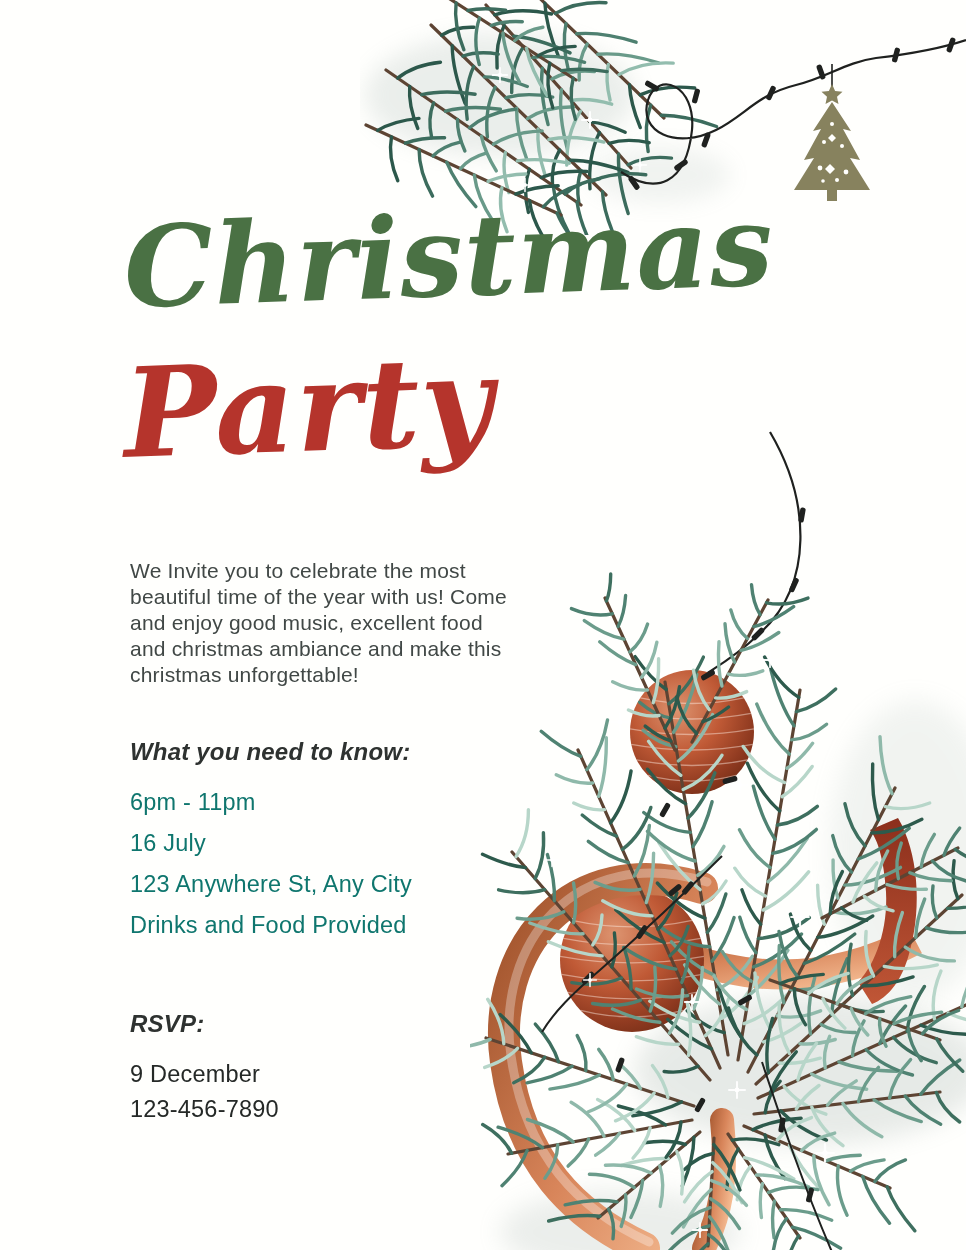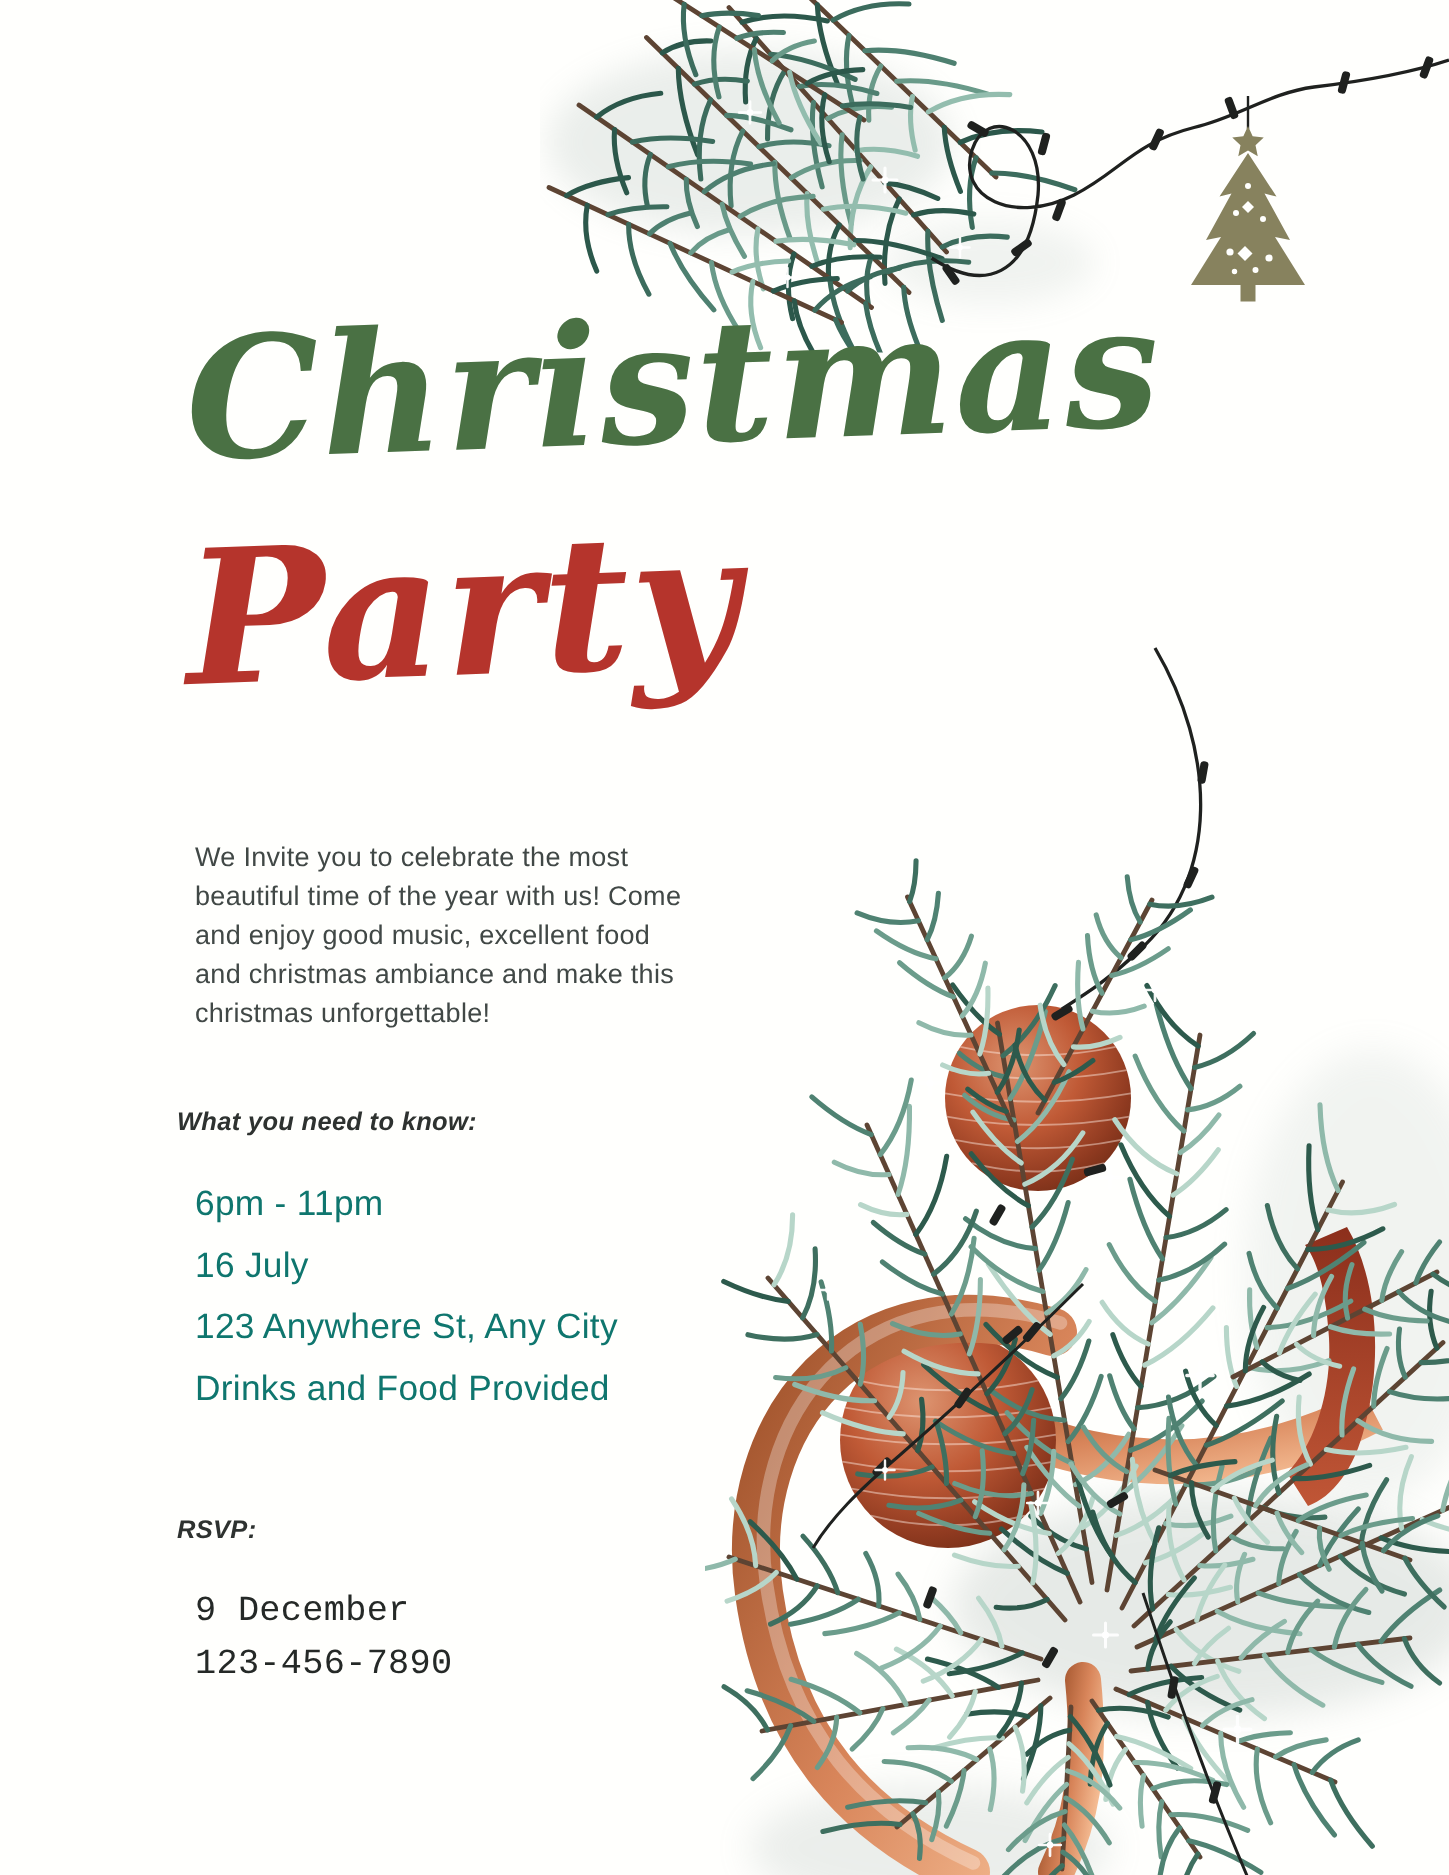--- a/index.html
+++ b/index.html
@@ -14,35 +14,35 @@
   .title{
     position:absolute;left:126px;margin:0;
     font-family:"DejaVu Serif",serif;font-style:italic;font-weight:700;
     transform:rotate(-2deg);transform-origin:left bottom;letter-spacing:1px;
     line-height:1;white-space:nowrap;
   }
   .title-1{top:212px;font-size:112px;color:#4a7144;}
   .title-2{top:352px;font-size:124px;color:#b5342c;}
   .intro{
     position:absolute;left:130px;top:558px;width:500px;
-    font-size:18px;line-height:26px;color:#414846;letter-spacing:.2px;
+    font-size:21px;line-height:26px;color:#414846;letter-spacing:.2px;
   }
   .section-heading{
-    position:absolute;left:118px;margin:0;
-    font-size:17px;font-weight:700;font-style:italic;color:#2e3230;letter-spacing:.2px;
+    position:absolute;left:130px;margin:0;
+    font-size:24px;font-weight:700;font-style:italic;color:#2e3230;letter-spacing:.2px;
   }
   .h-details{top:738px;}
   .h-rsvp{top:1010px;}
   .details-items{
     position:absolute;left:130px;top:788px;display:flex;flex-direction:column;gap:13px;
     font-size:23.5px;line-height:28px;color:#0f766e;letter-spacing:.2px;
   }
   .rsvp-lines{
     position:absolute;left:130px;top:1057px;display:flex;flex-direction:column;
-    font-size:23.5px;line-height:35px;color:#252927;letter-spacing:.2px;font-family:Liberation Mono, monospace;
+    font-size:23.5px;line-height:35px;color:#252927;letter-spacing:.2px;
   }
 </style>
 </head>
 <body>
 
 <div class="page">
 
   <svg id="top-deco" width="606" height="235" viewBox="0 0 606 235">
     <defs>
       <filter id="blurT" x="-60%" y="-60%" width="220%" height="220%">

